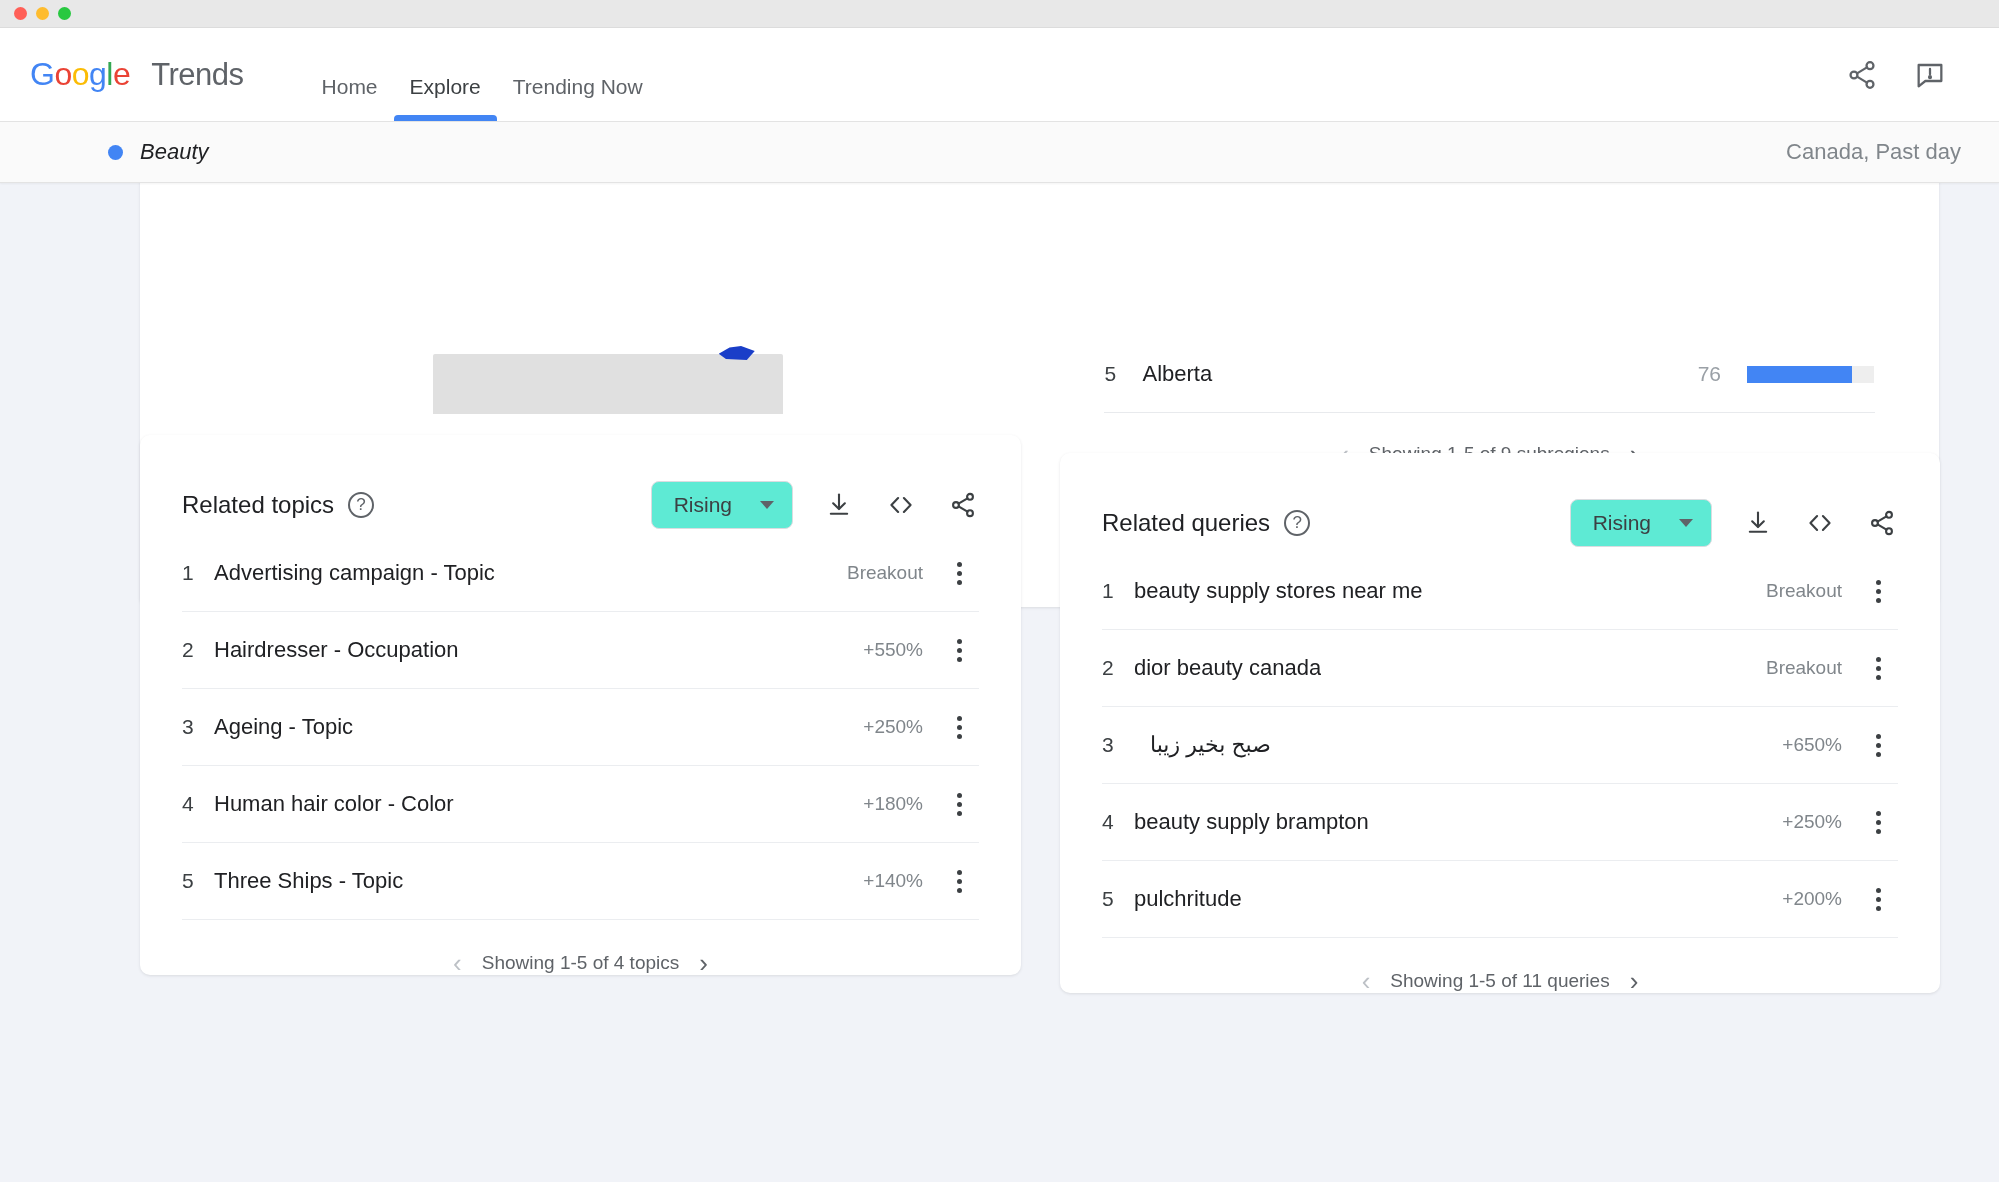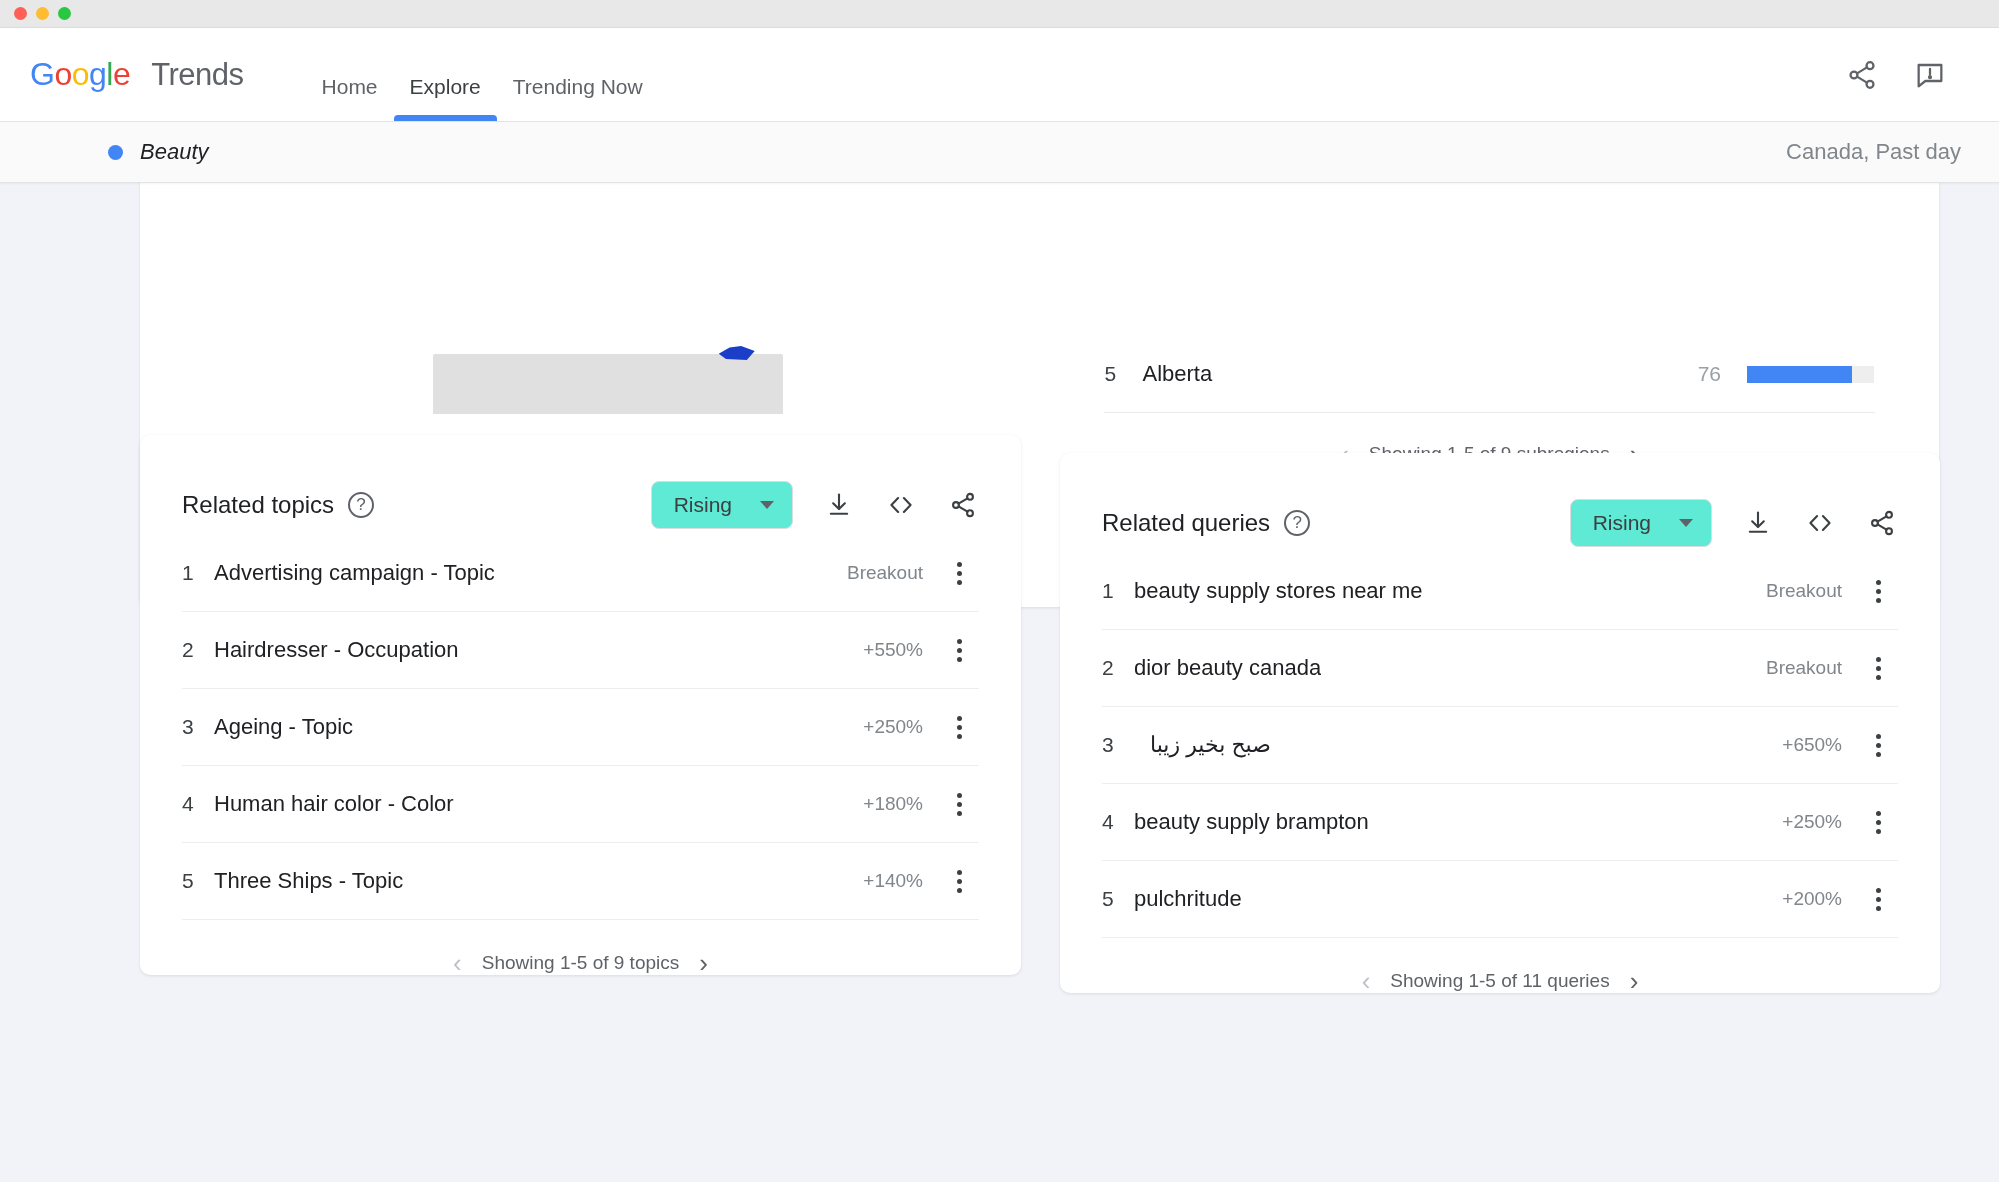--- a/index.html
+++ b/index.html
@@ -516,21 +516,21 @@
           <div class="row-value">+140%</div>
           <div class="row-menu">
             <i></i>
             <i></i>
             <i></i>
           </div>
         </div>
       </div>
     <div class="card-pager">
       <div class="pager-arrow">‹</div>
-      <div class="pager-text">Showing 1-5 of 9 topics</div>
+      <div class="pager-text">Showing 1-5 of 4 topics</div>
       <div class="pager-arrow enabled">›</div>
     </div>
   </div>
 
   <div class="card card-queries">
     <div class="card-header">
       <div class="card-title">Related queries</div>
       <div class="help-icon">?</div>
       <div class="header-tools">
         <div class="select-pill">

